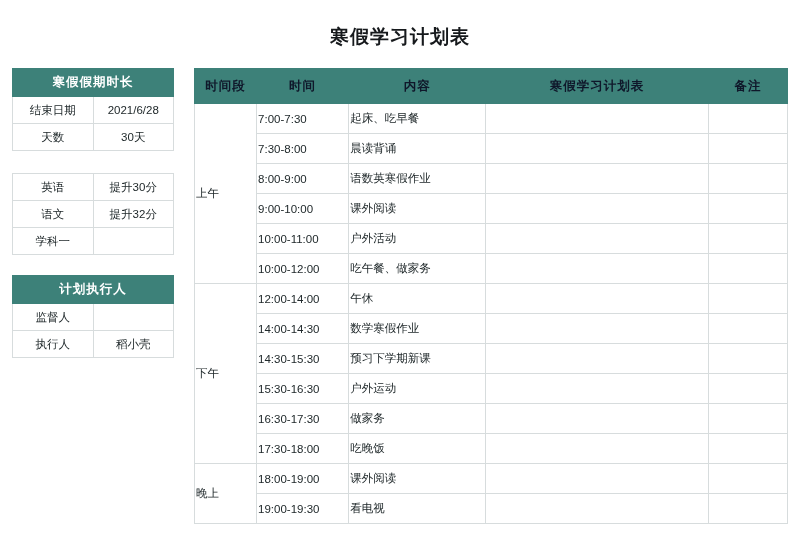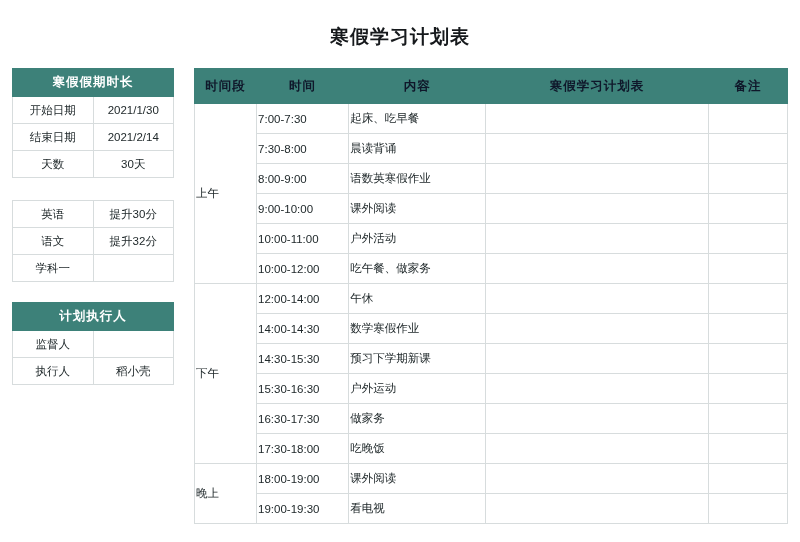--- a/index.html
+++ b/index.html
@@ -115,26 +115,22 @@
   <div class="content">
 
     <div class="left-col">
 
       <table class="blk">
         <tbody>
             <tr>
           <td class="hdr" colspan="2">寒假假期时长</td>
         </tr>
         <tr>
-          <td>开始日期</td>
-          <td>2021/1/30</td>
-        </tr>
-        <tr>
           <td>结束日期</td>
-          <td>2021/2/14</td>
+          <td>2021/6/28</td>
         </tr>
         <tr>
           <td>天数</td>
           <td>30天</td>
         </tr>
       </tbody>
         </table>
 
       <div class="spacer20"></div>
 

